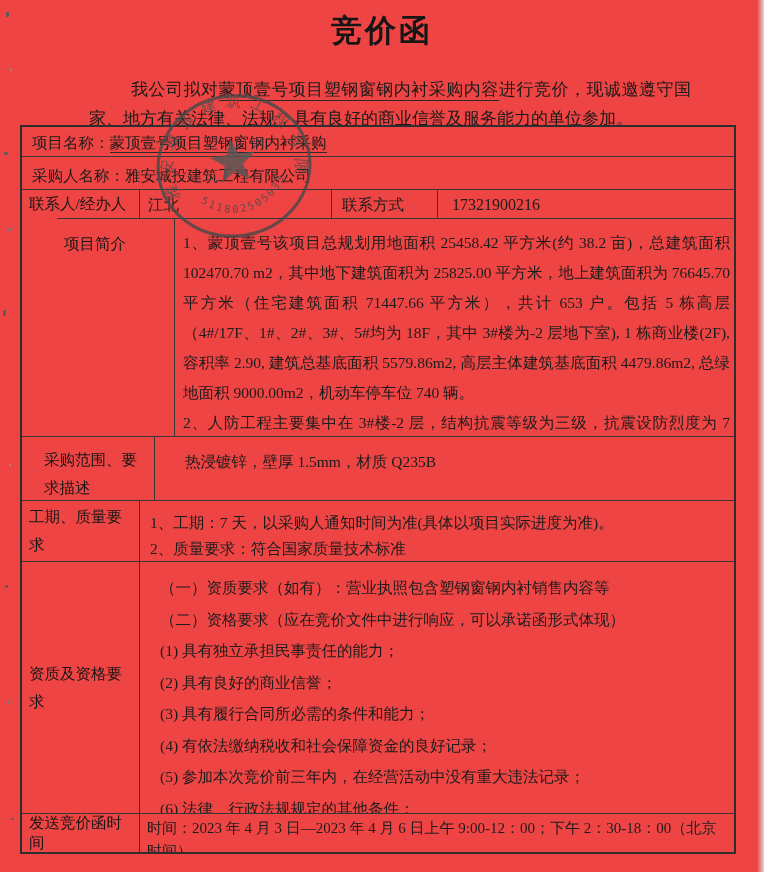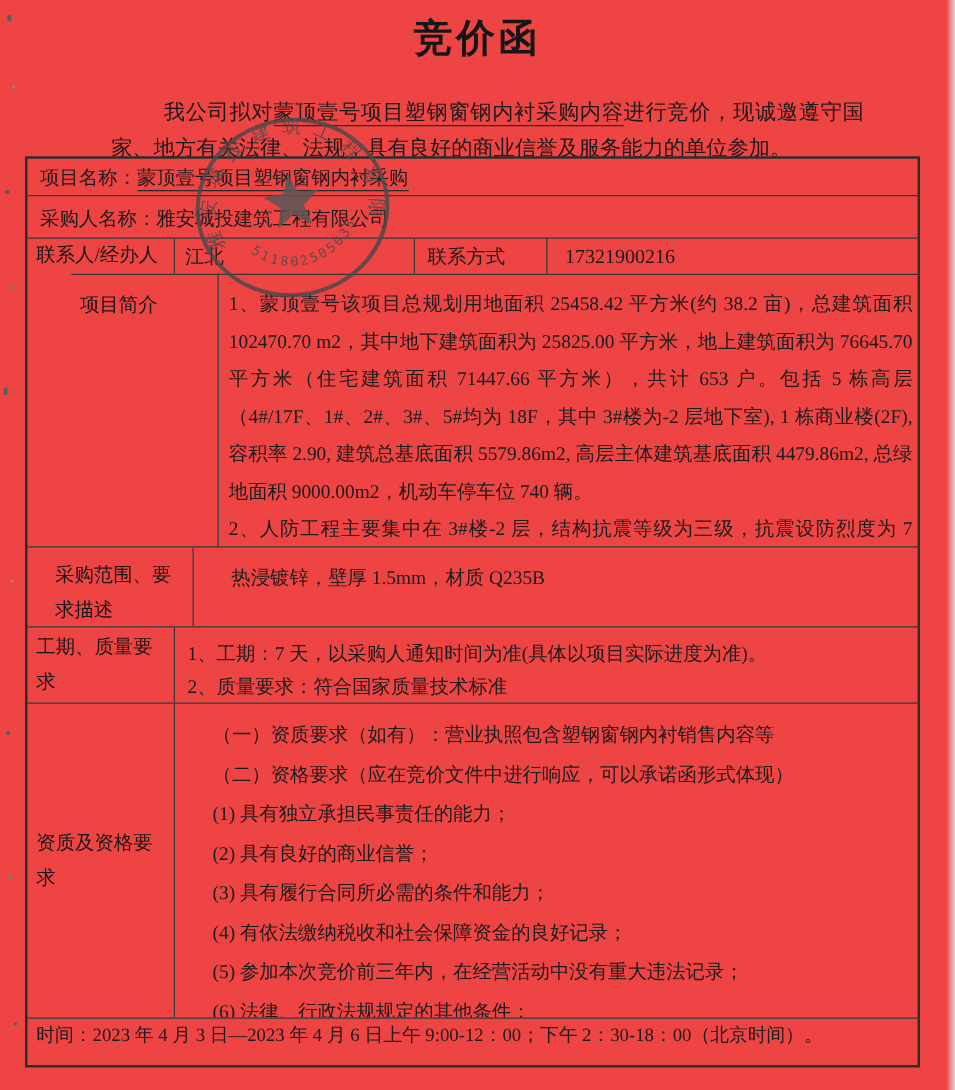--- a/index.html
+++ b/index.html
@@ -63,21 +63,21 @@
   .row-h7{height:252px;}
   .row-h8{height:39px;}
   .inline-cell{padding:3px 6px 0 10px;line-height:25px;white-space:nowrap;}
   .contact-name{flex:0 0 192px;padding:2px 6px 0 8px;line-height:26px;}
   .contact-way{flex:0 0 106px;padding:2px 6px 0 10px;line-height:26px;}
   .contact-phone{padding:2px 6px 0 14px;line-height:26px;font-size:16px;}
   .brief-cell{padding:9px 4px 0 8px;}
   .brief-cell p{margin:0;line-height:30px;text-align:justify;}
   .scope-val{padding:12px 6px 0 30px;line-height:26px;}
   .sched-val{padding:9px 6px 0 10px;line-height:26px;}
-  .qual-val{padding:10px 6px 0 30px;}
+  .qual-val{padding:10px 6px 0 20px;}
   .qual-val div{line-height:31.5px;}
   .send-val{padding:3px 6px 0 7px;line-height:22.5px;font-size:15px;}
   
   .stamp{
     position:absolute;left:152px;top:90px;width:164px;height:156px;
     opacity:.82;pointer-events:none;
   }
   
   .speck{position:absolute;background:#5c5c5c;border-radius:1px;}
   .sp1{left:6px;top:12px;width:3px;height:5px;}
@@ -145,20 +145,21 @@
         <div>(1) 具有独立承担民事责任的能力；</div>
         <div>(2) 具有良好的商业信誉；</div>
         <div>(3) 具有履行合同所必需的条件和能力；</div>
         <div>(4) 有依法缴纳税收和社会保障资金的良好记录；</div>
         <div>(5) 参加本次竞价前三年内，在经营活动中没有重大违法记录；</div>
         <div>(6) 法律、行政法规规定的其他条件；</div>
       </div>
     </div>
 
     <div class="t-row row-h8">
+      <div class="t-cell lbl center" style="line-height:20px;">发送竞价函时间</div>
       <div class="t-cell val send-val">
         <div>时间：2023 年 4 月 3 日—2023 年 4 月 6 日上午 9:00-12：00；下午 2：30-18：00（北京时间）。</div>
 
       </div>
     </div>
 
   </div>
 
   <svg class="stamp" viewBox="0 0 164 156" xmlns="http://www.w3.org/2000/svg">
     <g transform="rotate(-8 82 76)" fill="none">

